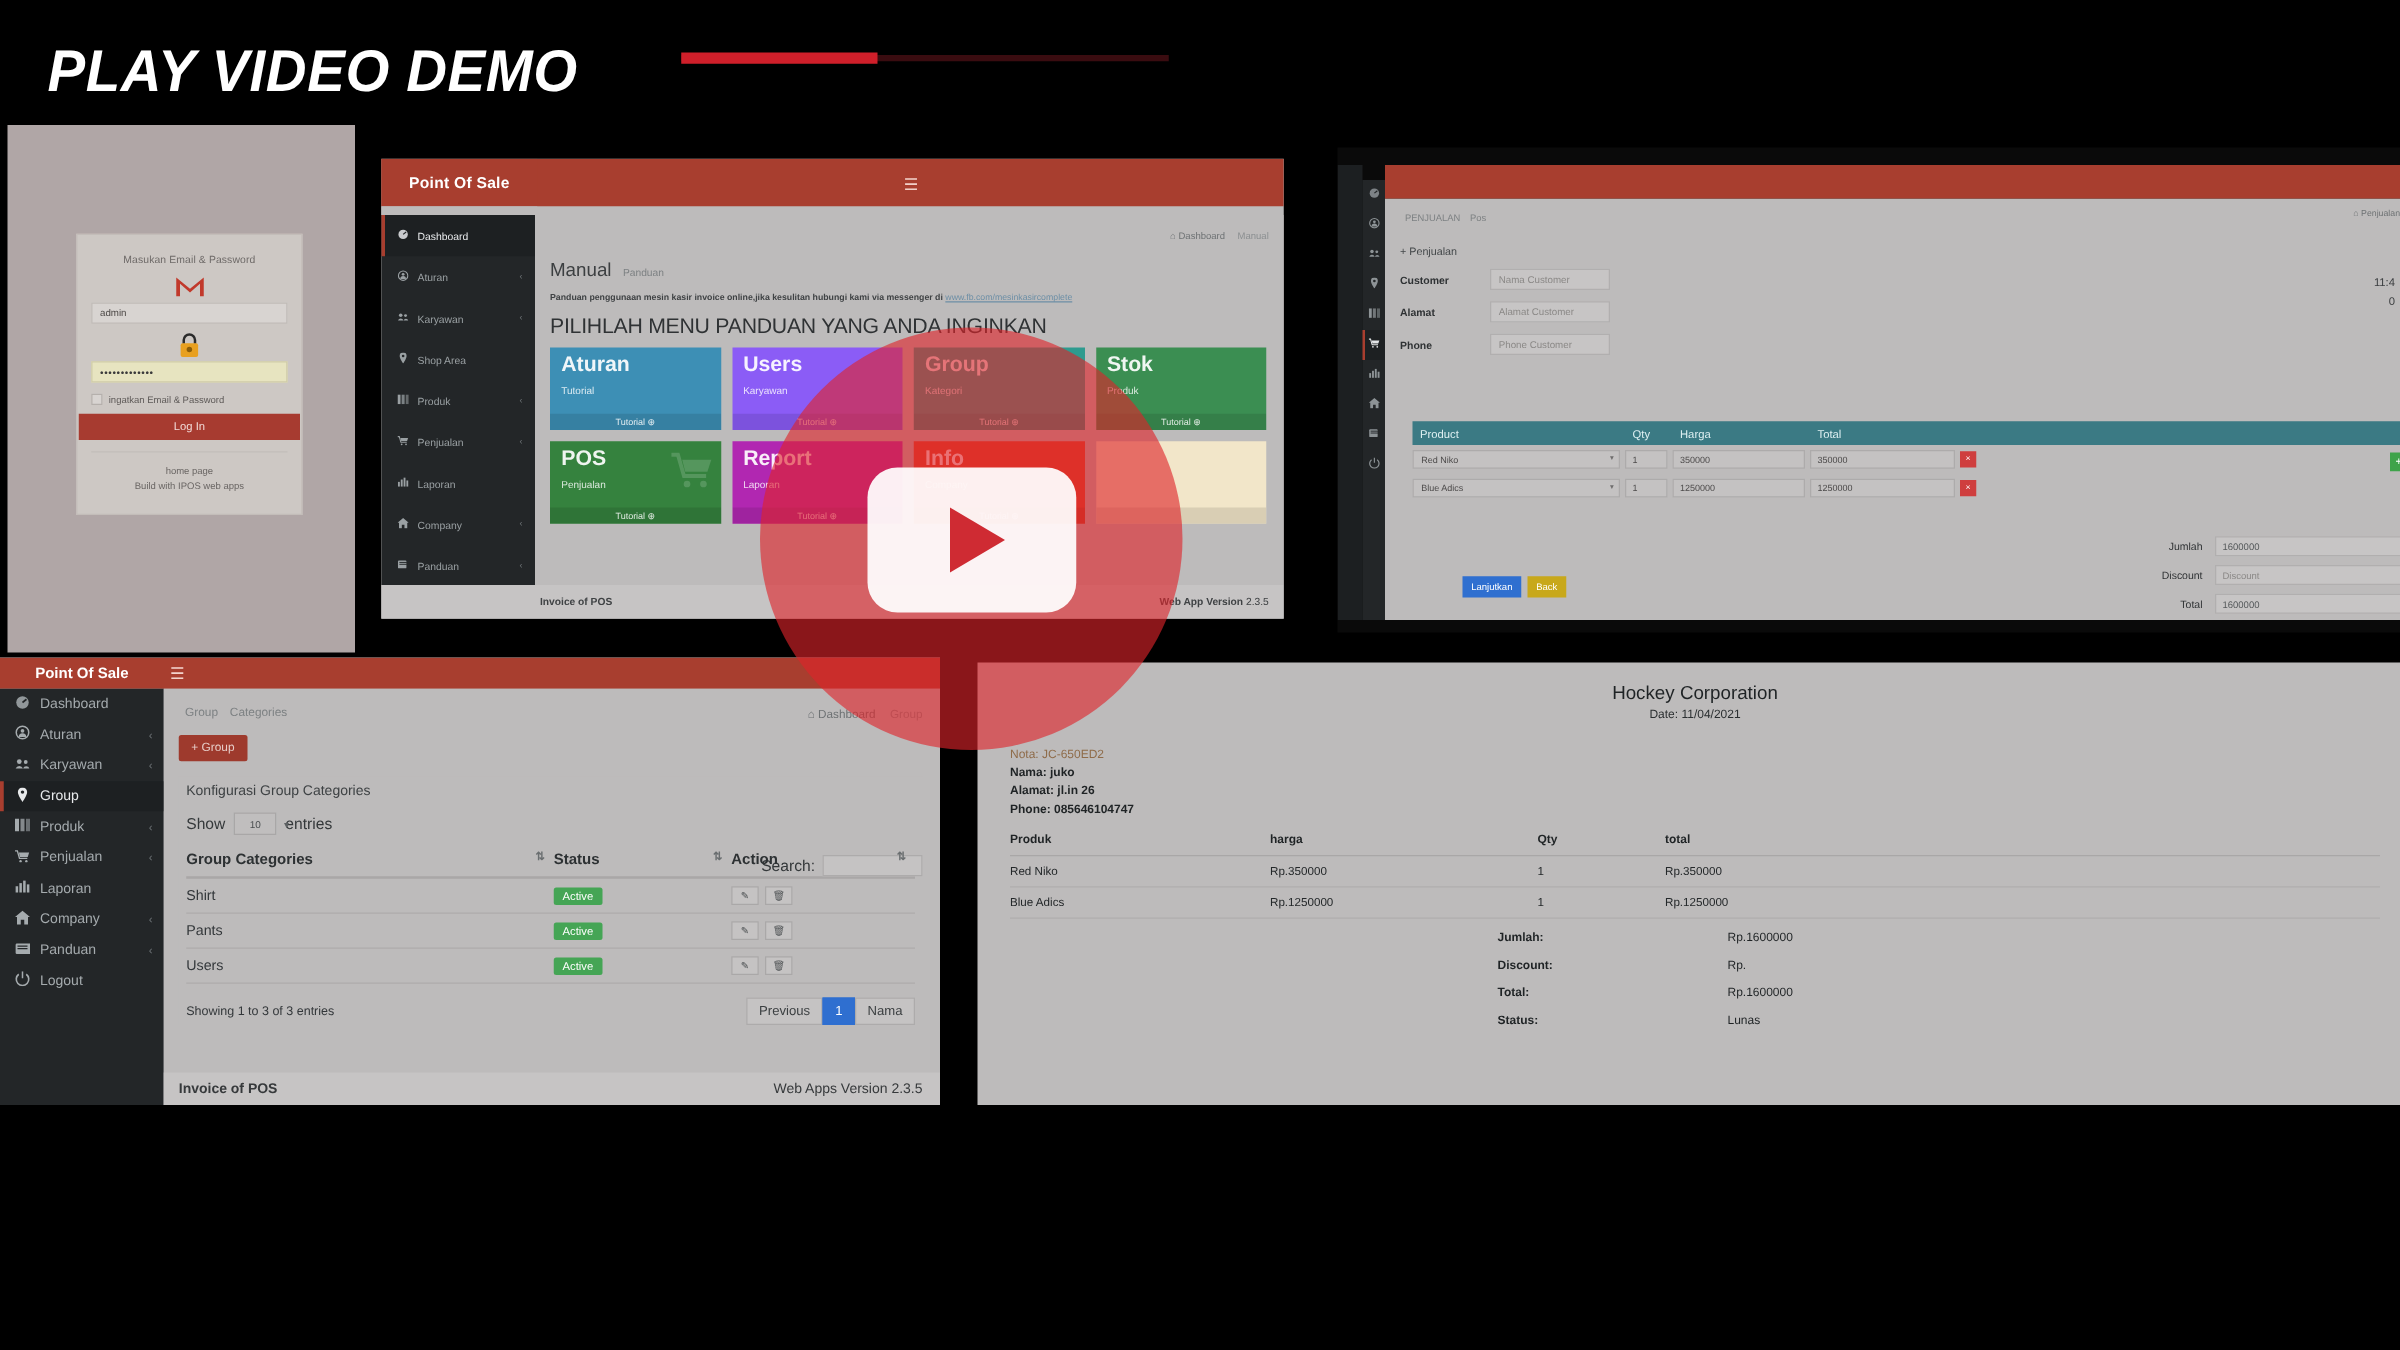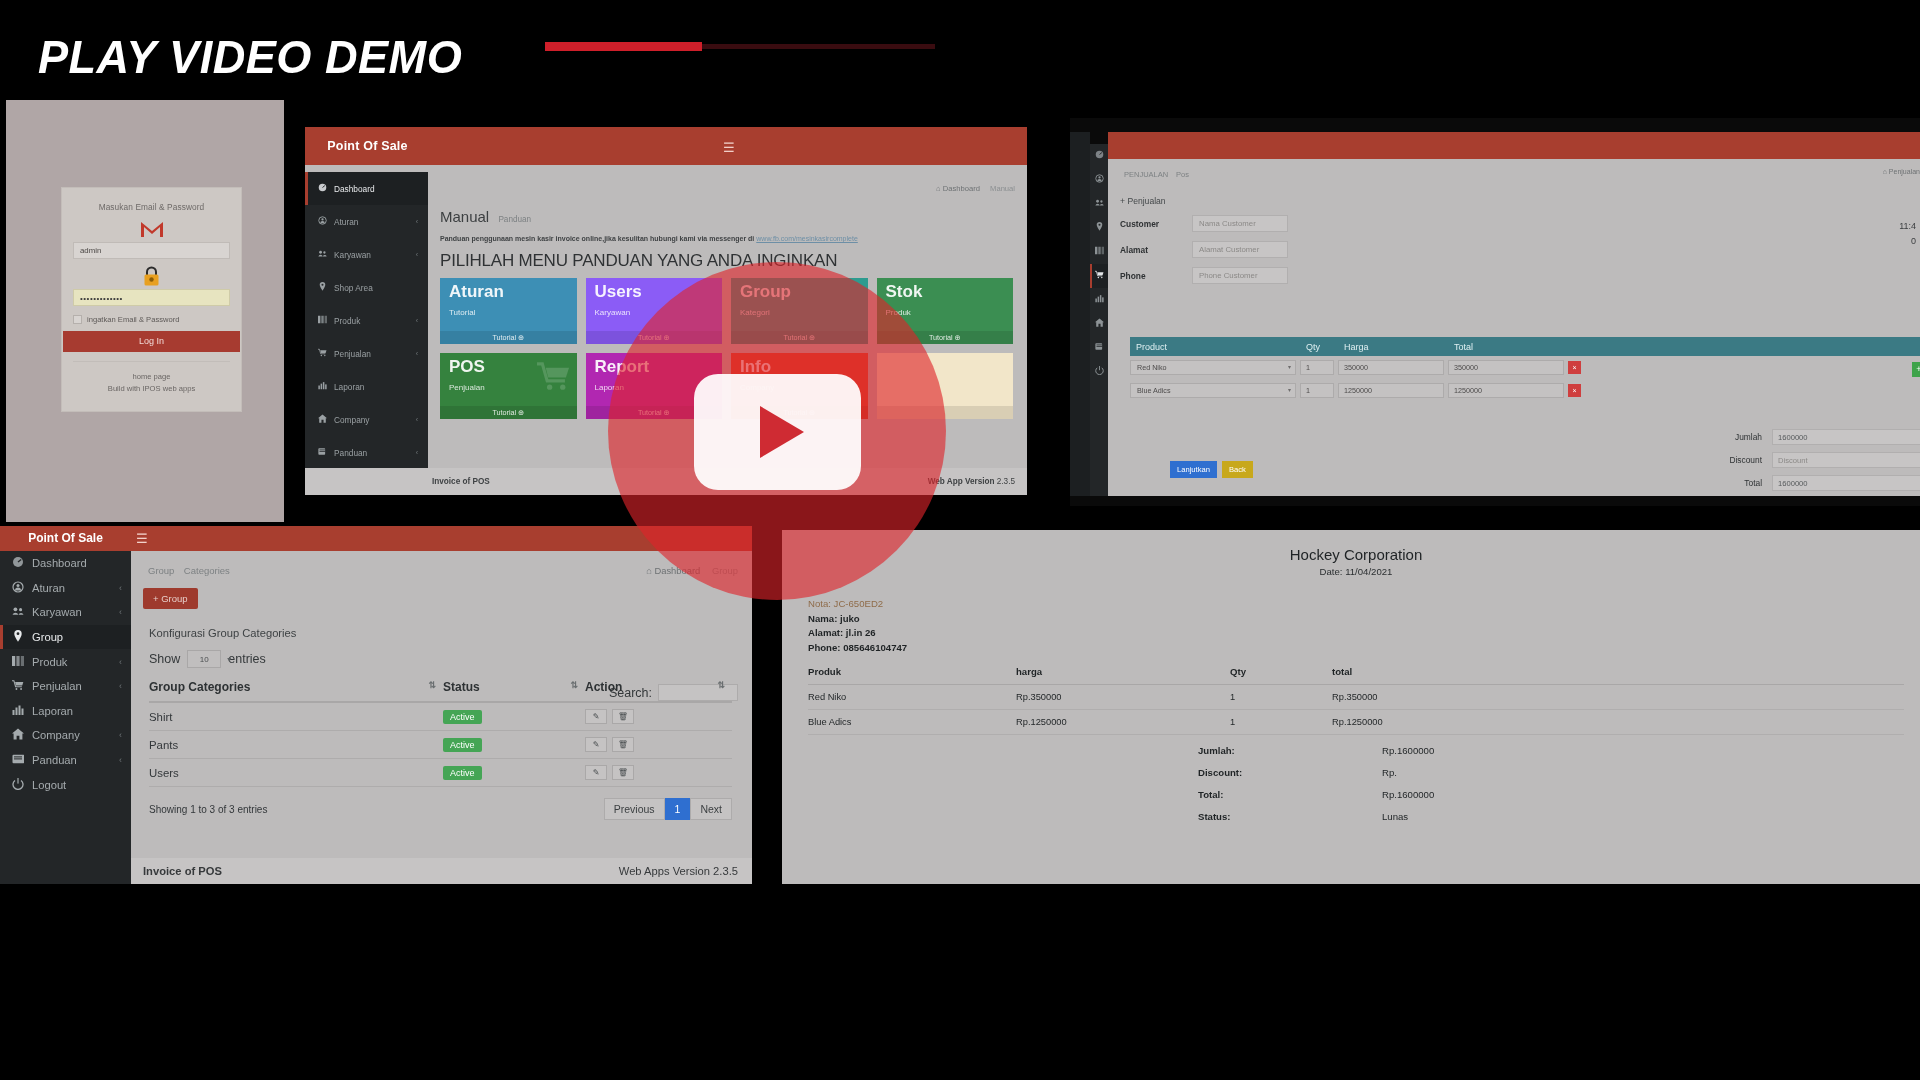--- a/index.html
+++ b/index.html
@@ -712,21 +712,21 @@
                   <span class="g-act-btn">🗑</span>
                 </div>
               </div>
             </div>
         </div>
         <div id="g-bottom">
           <span id="g-info">Showing 1 to 3 of 3 entries</span>
           <span id="g-pager">
               <span class="pg">Previous</span>
               <span class="pg cur">1</span>
-              <span class="pg">Next</span>
+              <span class="pg">Nama</span>
             </span>
         </div>
       </div>
     </div>
     <div id="g-foot">
       <span class="l">Invoice of POS</span>
       <span class="r"><span style="font-weight:normal">Web Apps Version </span><span>2.3.5</span></span>
     </div>
   </div>
 

